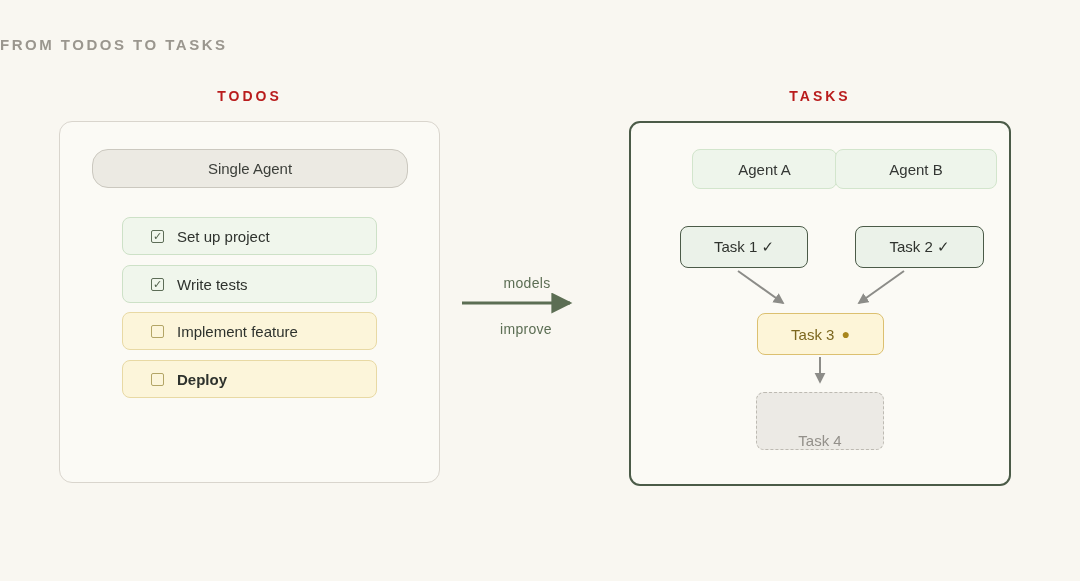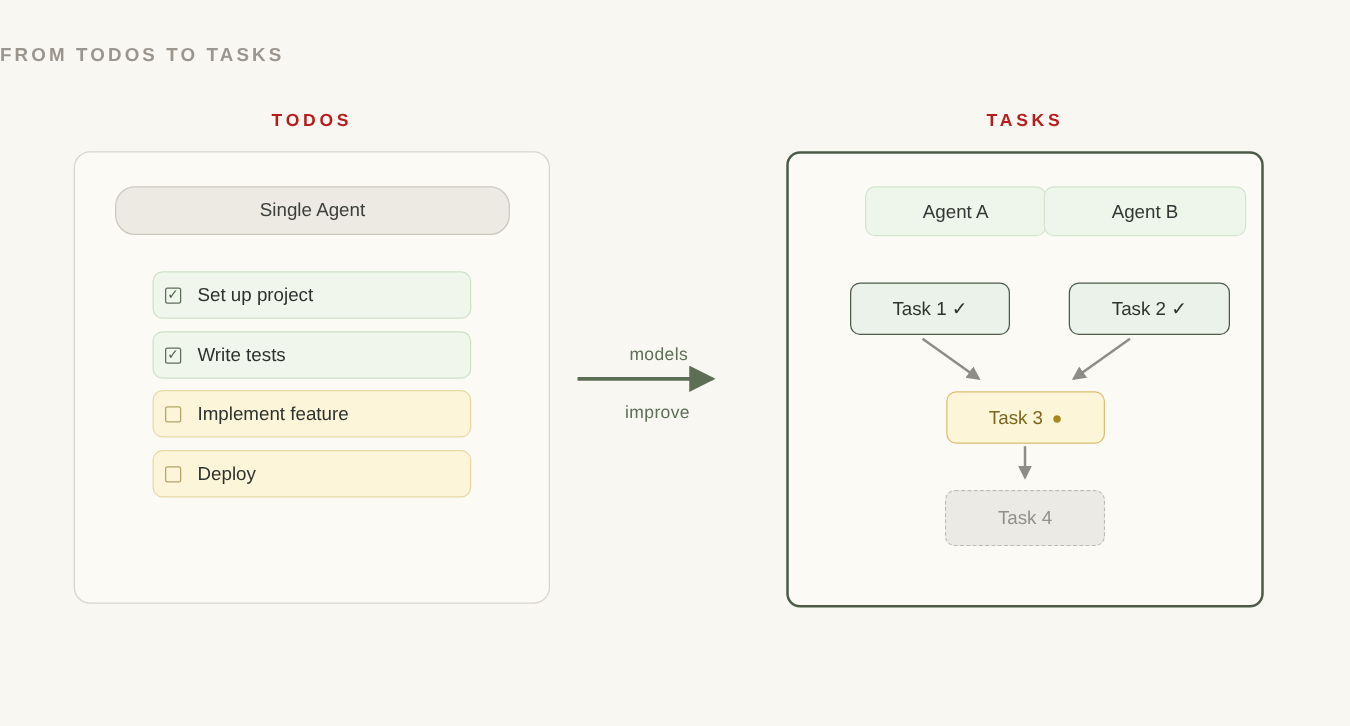--- a/index.html
+++ b/index.html
@@ -45,29 +45,29 @@
     border-radius: 16px;
     box-sizing: border-box;
     display: flex; align-items: center; justify-content: center;
     font-size: 15px; color: #3c3f3a;
   }
   .todo-item {
     left: 122px; width: 255px; height: 38px;
     border-radius: 8px;
     box-sizing: border-box;
     display: flex; align-items: center;
-    padding-left: 9px;
+    padding-left: 28px;
     font-size: 15px; color: #2e322d;
   }
   .todo-item.checked   { background: #f0f6ec; border: 1px solid #cde1c7; }
   .todo-item.unchecked { background: #fcf5da; border: 1px solid #e8d9a4; }
   #todo-item-0 { top: 217px; }
   #todo-item-1 { top: 265px; }
   #todo-item-2 { top: 312px; }
-  #todo-item-3 { top: 360px; }
+  #todo-item-3 { top: 360px; font-weight: bold; }
   .checkbox {
     width: 13px; height: 13px;
     border-radius: 2px;
     margin-right: 13px;
     box-sizing: border-box;
     display: inline-flex; align-items: center; justify-content: center;
     flex: 0 0 auto;
   }
   .todo-item.checked .checkbox { border: 1.5px solid #5d6d57; }
   .todo-item.checked .checkbox::after {
@@ -120,21 +120,21 @@
     border: 1.5px solid #dcc070;
     color: #7c671f;
   }
   #task-3 { left: 757px; top: 313px; width: 127px; height: 42px; }
   .status-dot { color: #a8861c; margin-left: 7px; font-size: 14px; }
   .task-pending {
     background: #eceae5;
     border: 1.5px dashed #bdbab2;
     color: #93908a;
   }
-  #task-4 { left: 756px; top: 392px; width: 128px; height: 45px; }
+  #task-4 { left: 756px; top: 392px; width: 128px; height: 58px; align-items: flex-end; }
 
   .arrow-overlay {
     left: 0; top: 0; width: 1080px; height: 581px;
     pointer-events: none;
   }
 </style>
 </head>
 <body>
 
 <div class="abs diagram-title">FROM TODOS TO TASKS</div>

